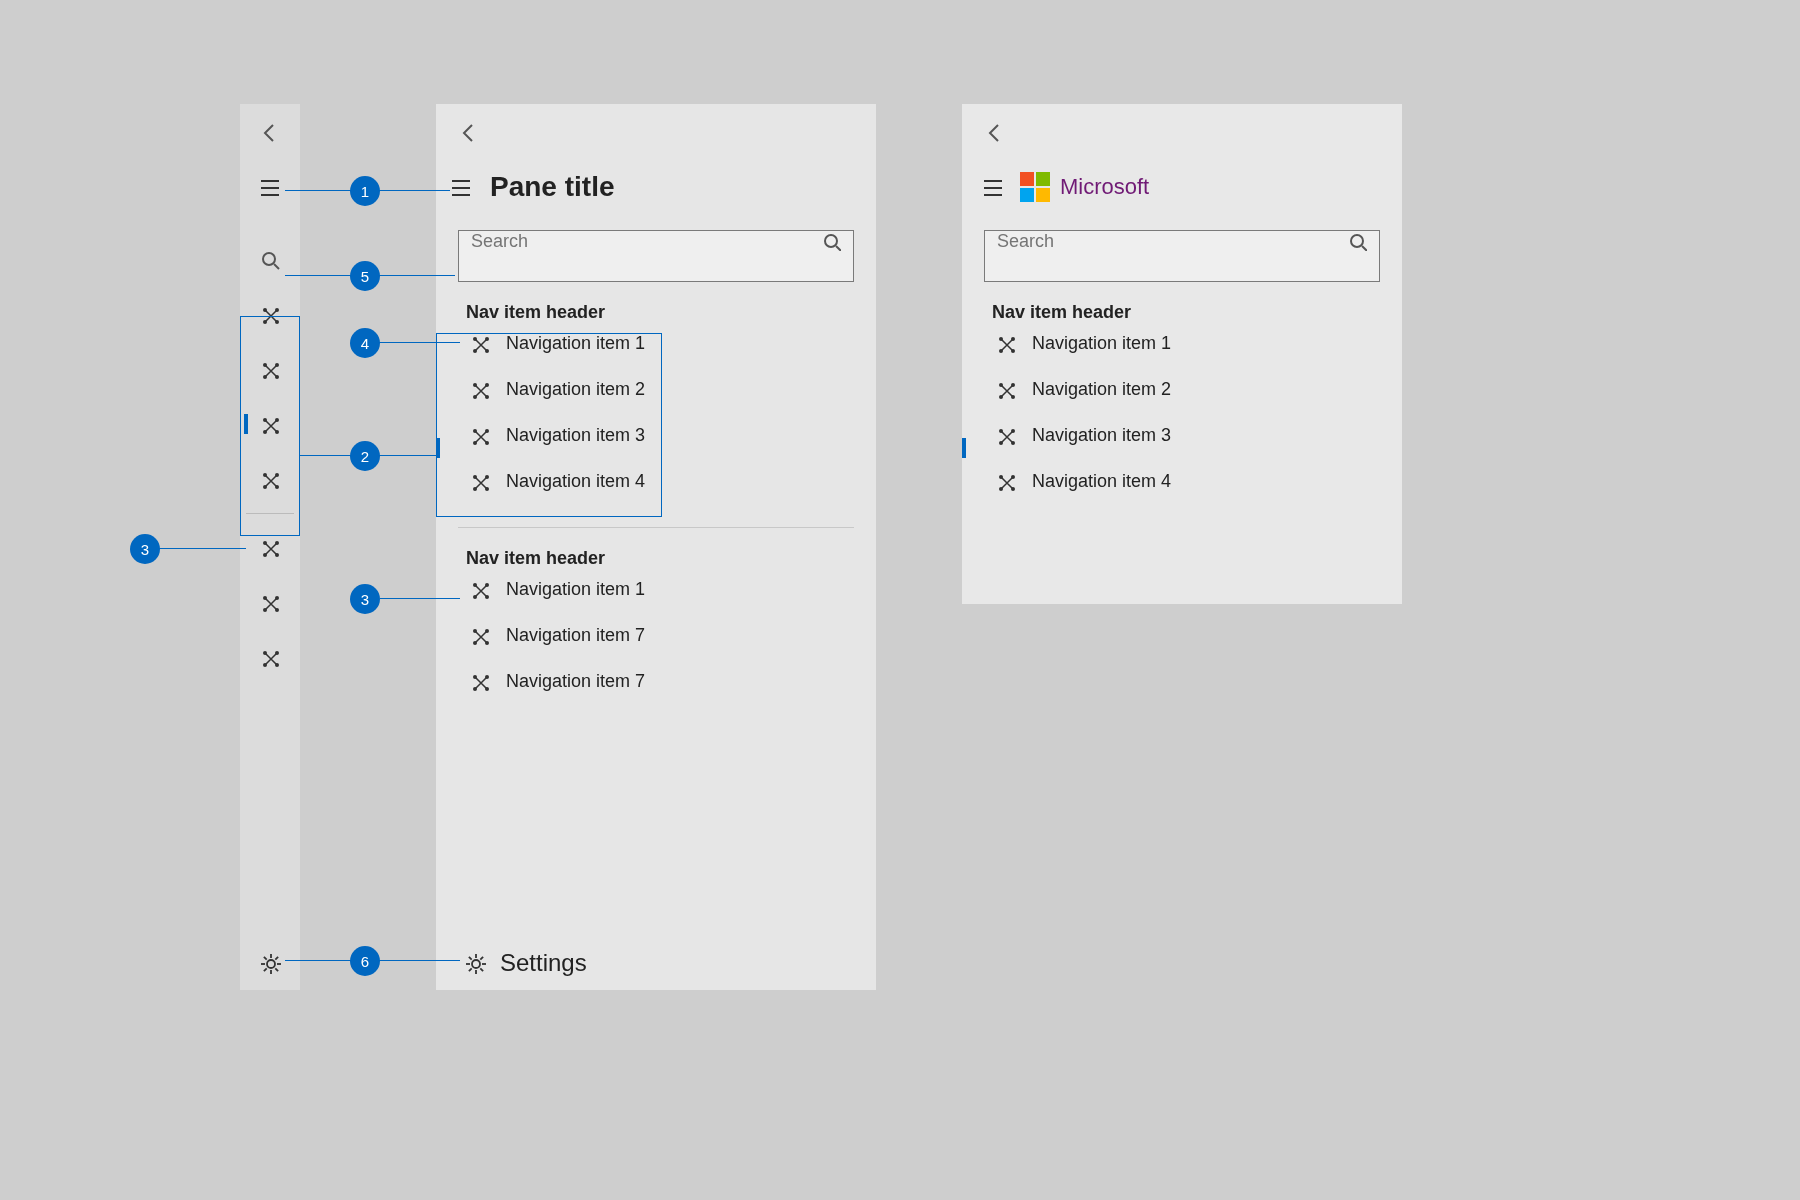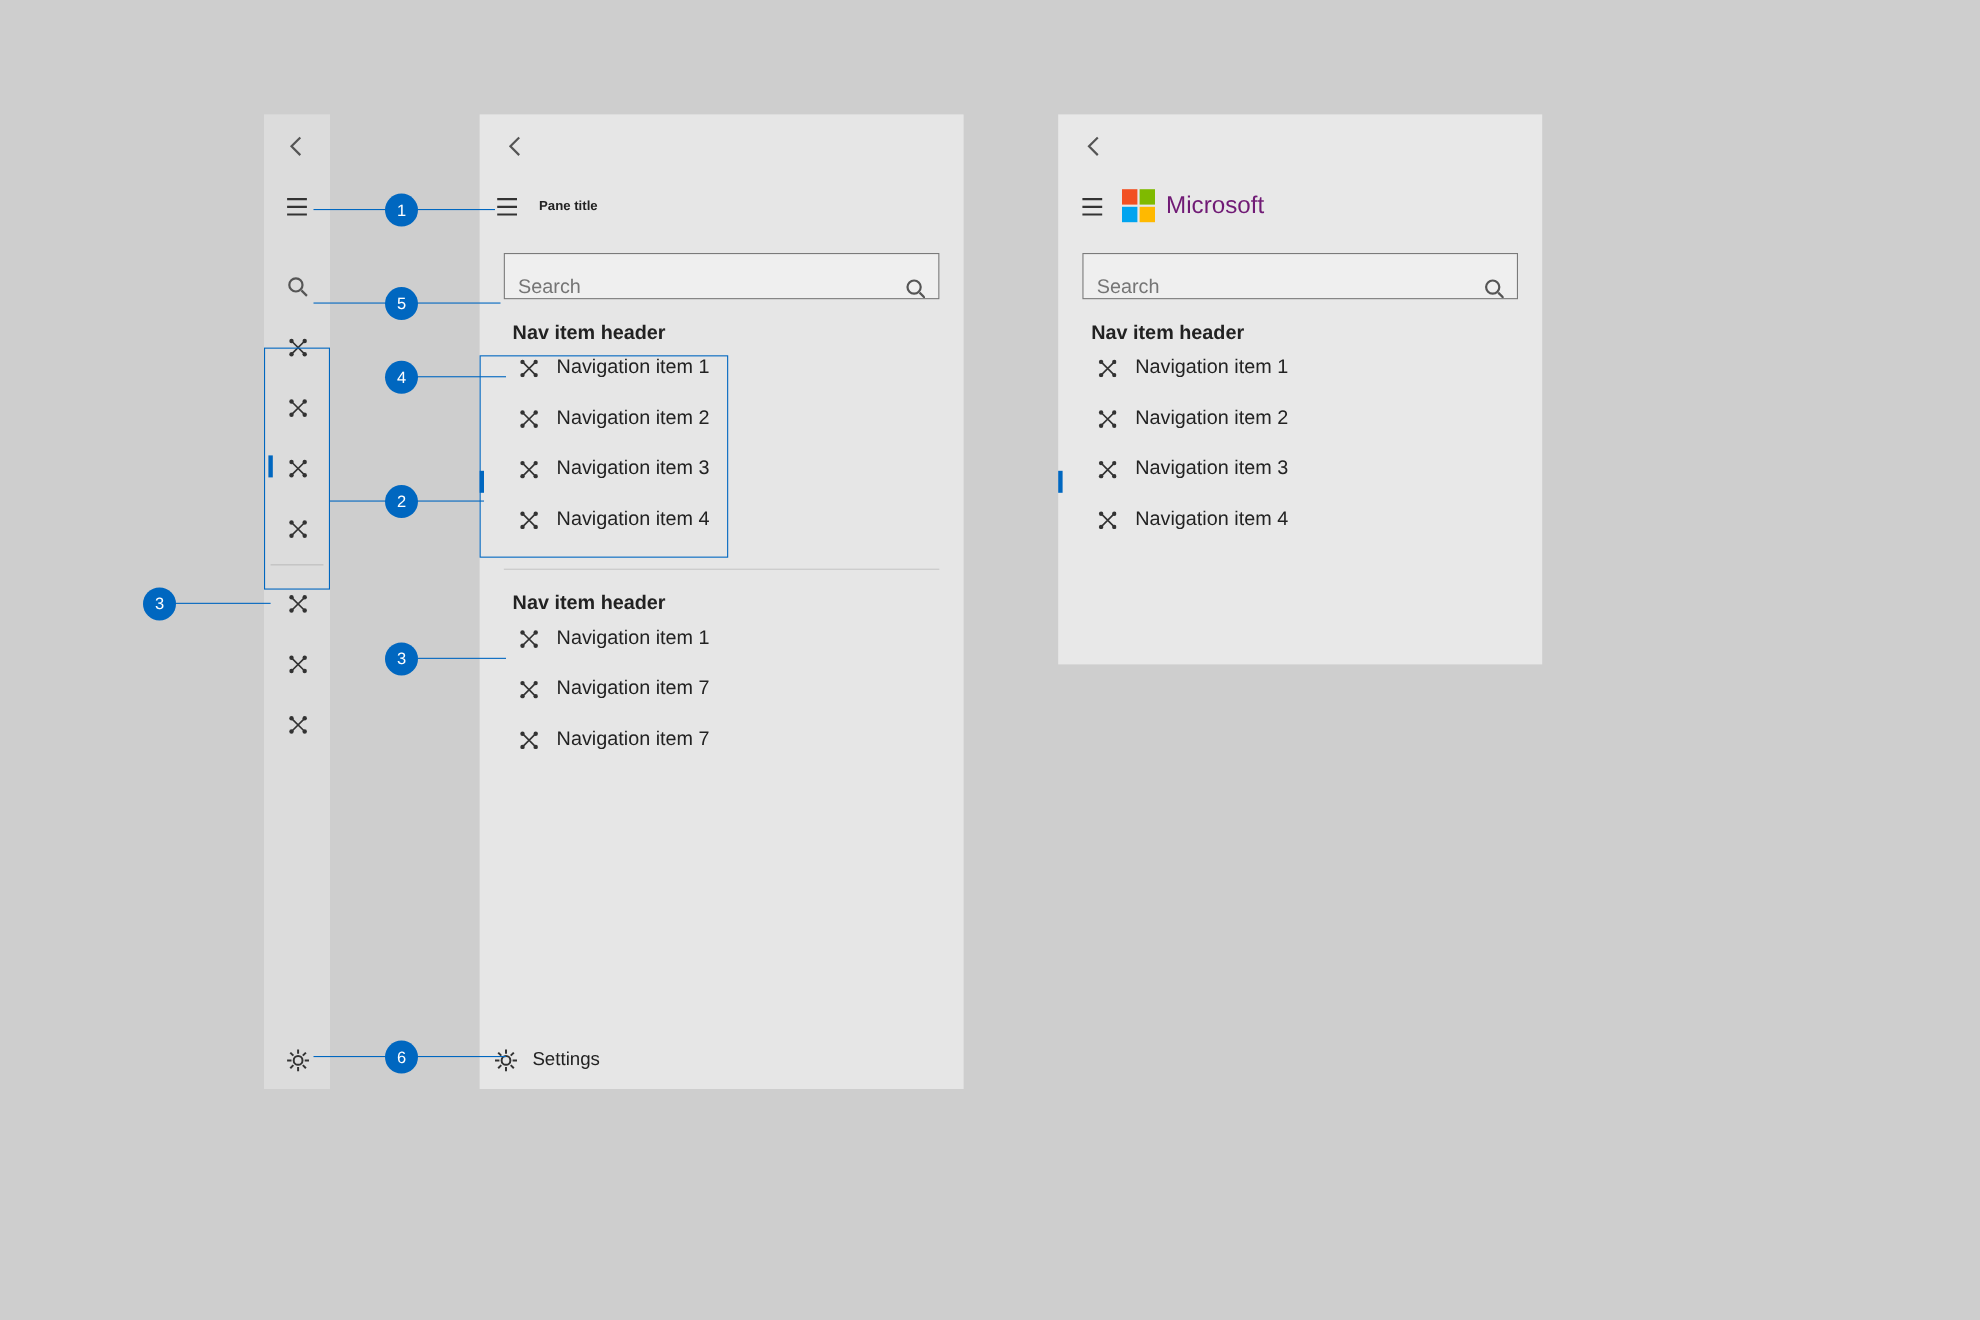--- a/index.html
+++ b/index.html
@@ -18,33 +18,33 @@
   .rail{width:60px;display:flex;flex-direction:column;align-items:center;background:var(--rail-bg);}
   .rail .cell{width:60px;height:55px;display:flex;align-items:center;justify-content:center;}
   .rail .spacer{flex:1;}
   .rail .sel-bar{position:absolute;left:4px;width:4px;height:20px;background:var(--accent);}
   .rail .divider{width:48px;height:1px;background:#bbb;margin:6px 0;}
   .rail-group-box{position:absolute;border:1px solid var(--accent);pointer-events:none;}
   
   .pane{width:440px;display:flex;flex-direction:column;padding-top:0;}
   .row{display:flex;align-items:center;height:55px;}
   .back-row{padding-left:22px;}
-  .title-row{padding-left:14px;font-weight:600;font-size:12px;}
+  .title-row{padding-left:14px;font-weight:600;font-size:28px;}
   .title-row .ham{margin-right:18px;}
   .search-wrap{padding:0 22px;margin-top:16px;}
-  .searchbox{display:flex;align-items:flex-end;border:1px solid var(--border);height:42px;background:#efefef;}
+  .searchbox{display:flex;align-items:flex-start;border:1px solid var(--border);height:52px;background:#efefef;}
   .searchbox input{flex:1;border:none;background:transparent;font-size:18px;padding:0 12px;color:#555;outline:none;}
   .searchbox .sbtn{width:44px;display:flex;align-items:center;justify-content:center;}
   .group-header{font-weight:600;font-size:18px;padding:20px 0 10px 30px;}
   .nav-item{display:flex;height:46px;padding-left:30px;font-size:18px;position:relative;}
   .nav-item .ic{width:26px;display:flex;justify-content:center;margin-right:14px;}
   .nav-item.selected::before{content:"";position:absolute;left:0;top:13px;width:4px;height:20px;background:var(--accent);}
   .pane .divider{height:1px;background:#c8c8c8;margin:10px 22px 0 22px;}
   .pane .spacer{flex:1;}
-  .footer-item{display:flex;align-items:center;height:55px;padding-left:12px;font-size:17px;}
+  .footer-item{display:flex;align-items:center;height:55px;padding-left:28px;font-size:24px;}
   .footer-item .ic{margin-right:14px;}
   .nav-group-box{position:absolute;border:1px solid var(--accent);pointer-events:none;}
   
   .callout{position:absolute;width:30px;height:30px;border-radius:50%;background:var(--accent);color:#fff;font-size:15px;display:flex;align-items:center;justify-content:center;font-weight:500;}
   .lead{position:absolute;height:1px;background:var(--accent);}
   
   .pane3{width:440px;display:flex;flex-direction:column;}
   .brand-row{display:flex;align-items:center;padding:0 20px;height:55px;}
   .brand-row .ham{margin-right:16px;}
   .ms-logo{display:flex;align-items:center;}

